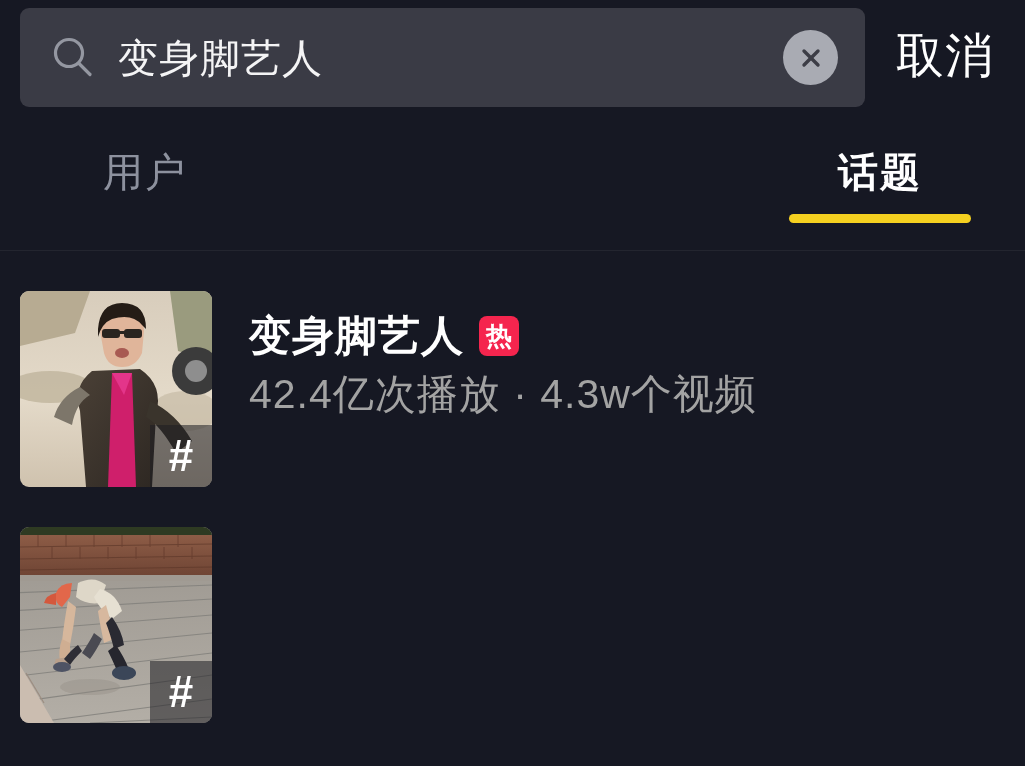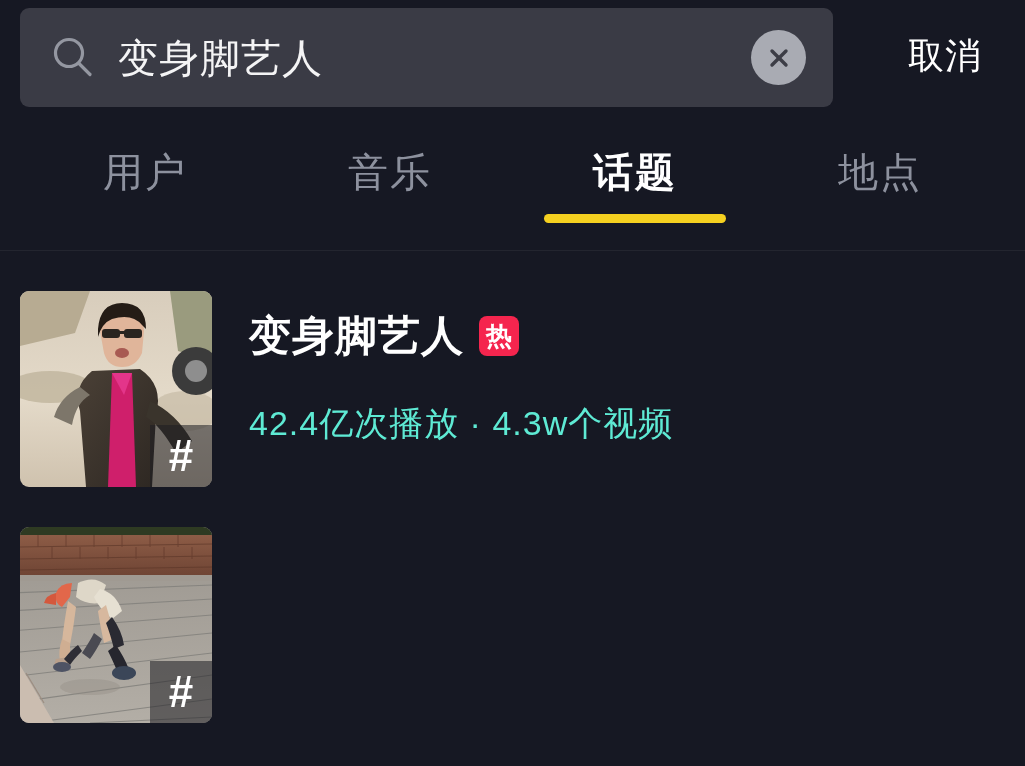--- a/index.html
+++ b/index.html
@@ -65,27 +65,26 @@
     align-items: center;
     justify-content: center;
     margin-right: 3px;
     cursor: pointer;
   }
   .clear-button svg { display: block; }
   .cancel-button {
     flex: 0 0 auto;
     width: 160px;
     text-align: center;
-    font-size: 36px;
+    font-size: 48px;
     line-height: 1;
     color: #FFFFFF;
     letter-spacing: 1px;
     cursor: pointer;
     user-select: none;
-    padding-left: 32px;
   }
 
   
   .tab-bar {
     position: relative;
     height: 139px;
     display: flex;
     align-items: flex-start;
     justify-content: space-between;
     padding: 40px 70px 0 70px;
@@ -196,24 +195,24 @@
     border-radius: 8px;
     background: #F5254E;
     color: #FFFFFF;
     font-size: 26px;
     line-height: 40px;
     text-align: center;
     font-weight: bold;
     flex: 0 0 auto;
   }
   .result-meta {
-    margin-top: 48px;
-    font-size: 34px;
-    line-height: 1;
-    color: #5eead4;
+    margin-top: 16px;
+    font-size: 41px;
+    line-height: 1;
+    color: #a3a3a3;
     letter-spacing: 1px;
     white-space: nowrap;
   }
 </style>
 </head>
 <body>
 
 <div class="search-header">
 
   <div class="search-box">
@@ -233,31 +232,23 @@
   </div>
 
   <div class="cancel-button">取消</div>
 </div>
 
 <div class="tab-bar">
   <div class="tab">
     <span class="tab-label">用户</span>
 
   </div>
-  <div class="tab">
-    <span class="tab-label">音乐</span>
-
-  </div>
   <div class="tab active">
     <span class="tab-label">话题</span>
     <span class="tab-underline"></span>
-  </div>
-  <div class="tab">
-    <span class="tab-label">地点</span>
-
   </div>
 </div>
 
 <div class="results">
 
   <div class="result-item">
     <div class="thumb">
       <svg viewBox="0 0 192 196" preserveAspectRatio="xMidYMid slice" xmlns="http://www.w3.org/2000/svg">
         <defs>
           <linearGradient id="road1" x1="0" y1="0" x2="0" y2="1">

